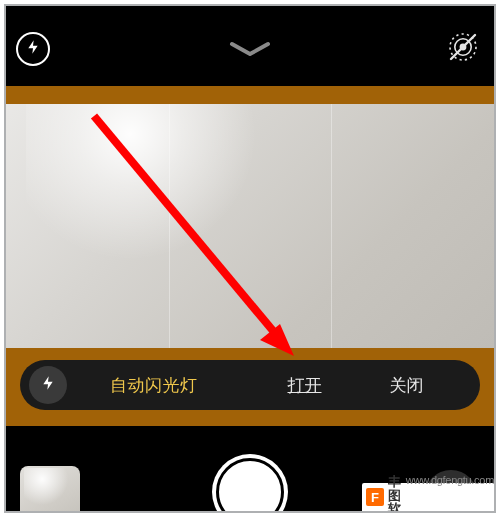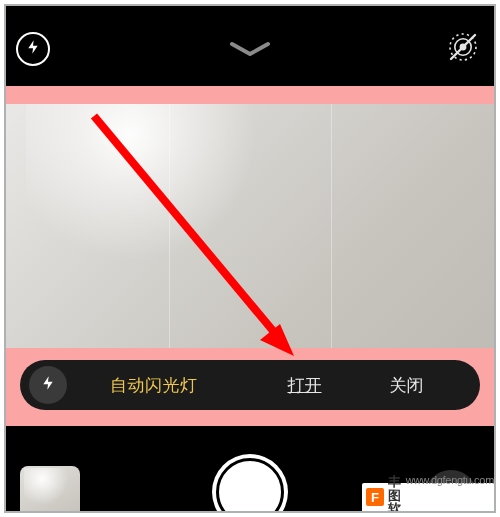--- a/index.html
+++ b/index.html
@@ -2,21 +2,21 @@
 <html><head>
 <meta charset="utf-8">
 <style>
   * { box-sizing: border-box; margin: 0; padding: 0; }
   html, body { width: 500px; height: 517px; overflow: hidden; background: #fff; font-family: -apple-system, "Helvetica Neue", Arial, sans-serif; }
   .frame {
     position: absolute;
     left: 4px; top: 4px;
     width: 492px; height: 509px;
     border: 2px solid #aeb0b2;
-    background: #fca5a5;
+    background: #a16207;
     overflow: hidden;
   }
   
   .topbar {
     position: absolute;
     left: 0; top: 0;
     width: 100%; height: 80px;
     background: #000;
   }
   .flash-top {

